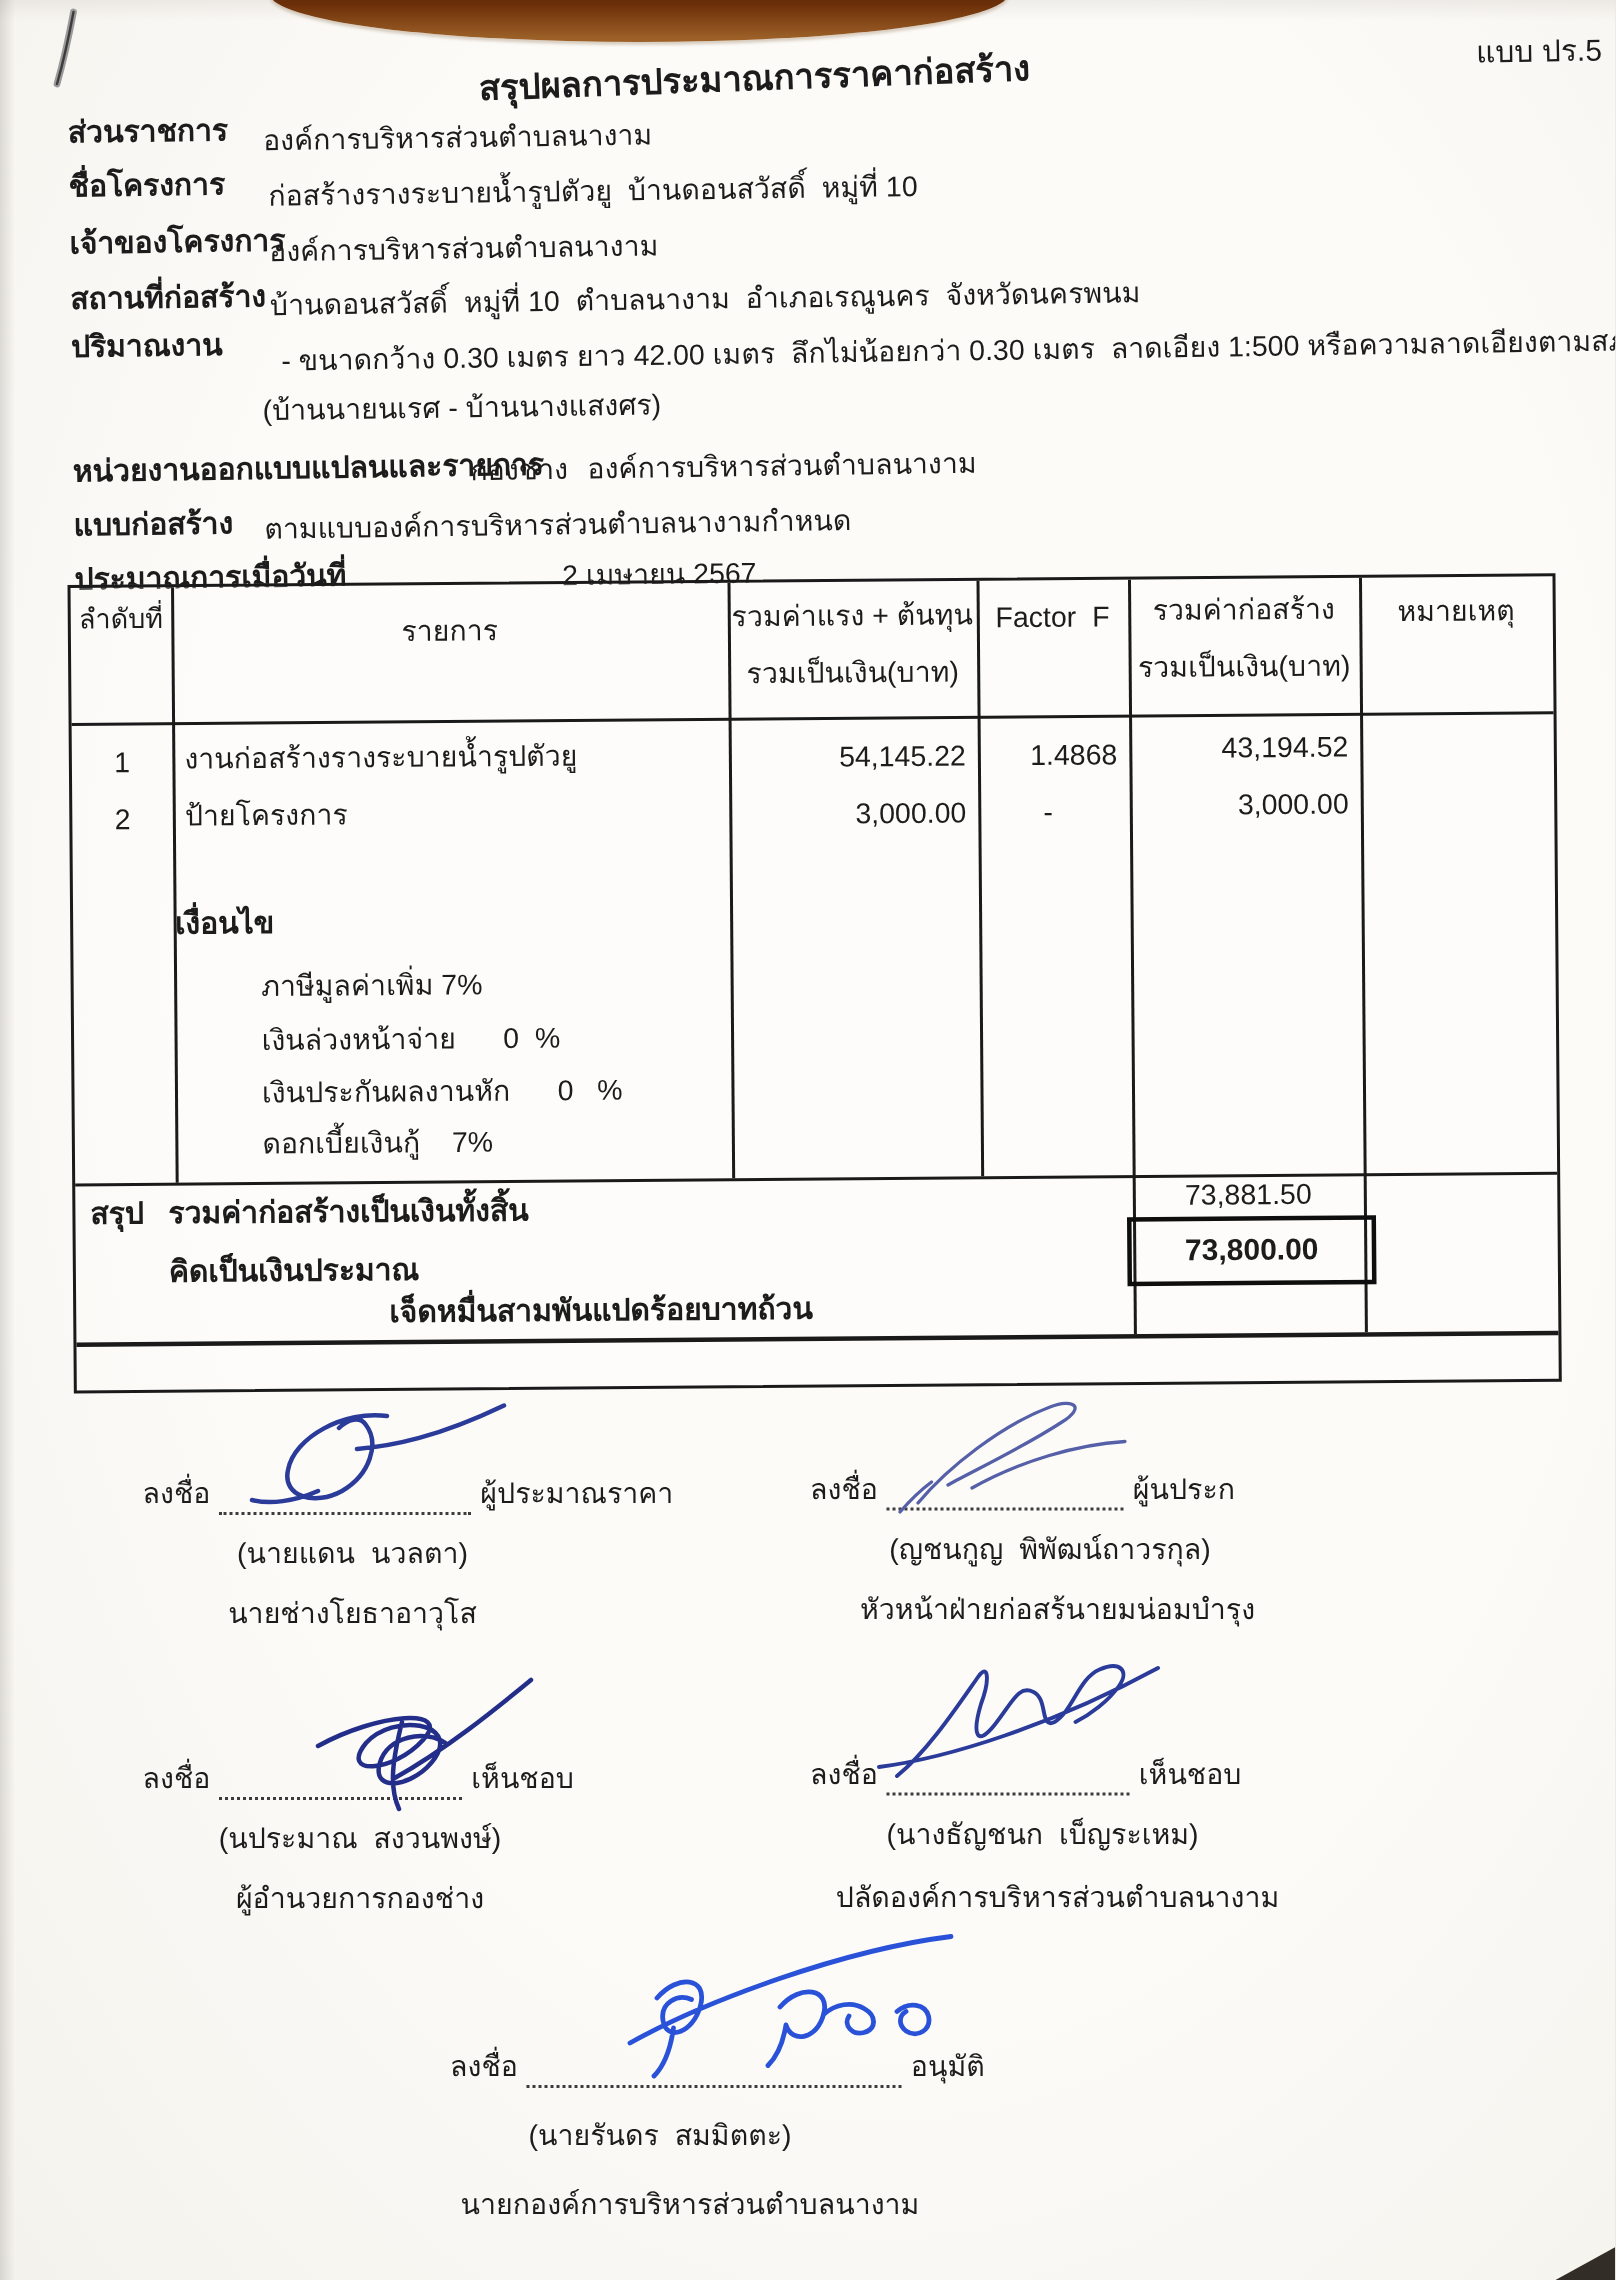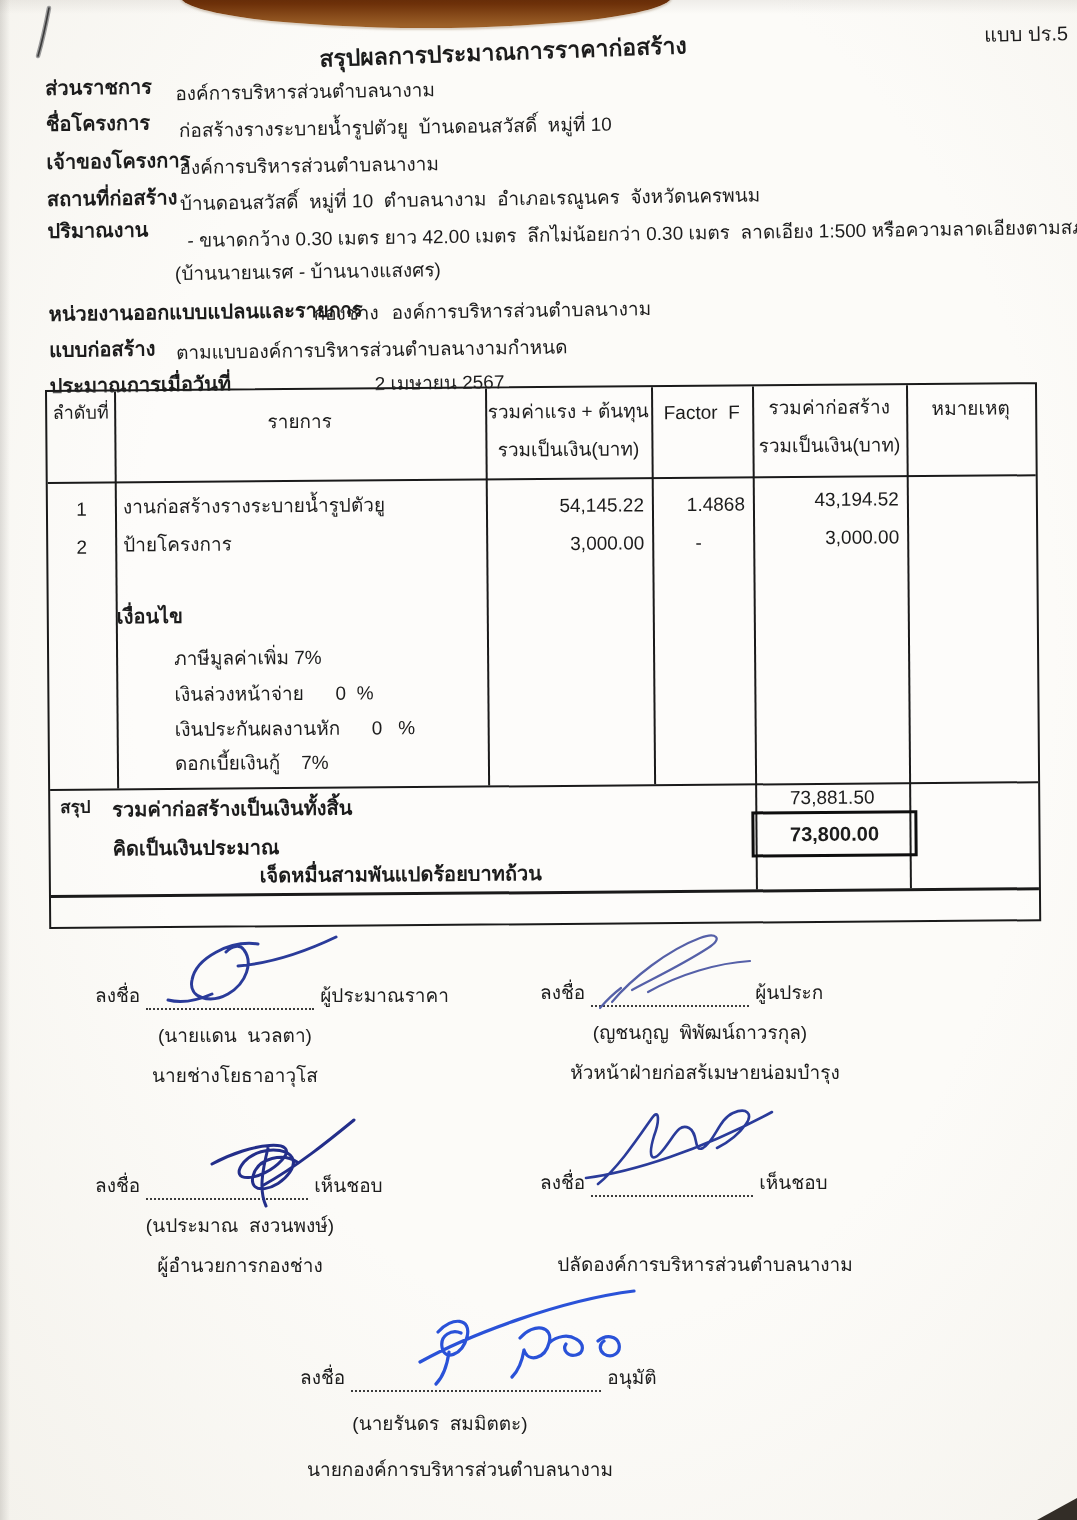--- a/index.html
+++ b/index.html
@@ -114,21 +114,21 @@
     <div class="cell rt" style="left:438px;width:158px;top:144px">3,000.00</div>
     <div class="cell ctr" style="left:604px;width:93px;top:144px">-</div>
     <div class="cell rt" style="left:705px;width:146px;top:140px">3,000.00</div>
 
     <div class="cell bold" style="left:68px;width:300px;top:212px;font-size:20px">เงื่อนไข</div>
     <div class="cell pre" style="left:125px;width:310px;top:256px">ภาษีมูลค่าเพิ่ม 7%</div>
     <div class="cell pre" style="left:125px;width:310px;top:292px">เงินล่วงหน้าจ่าย      0  %</div>
     <div class="cell pre" style="left:125px;width:310px;top:327px">เงินประกันผลงานหัก      0   %</div>
     <div class="cell pre" style="left:125px;width:310px;top:361px">ดอกเบี้ยเงินกู้    7%</div>
 
-    <div class="cell bold" style="left:10px;width:50px;top:405px;font-size:17px">สรุป</div>
+    <div class="cell bold" style="left:10px;width:50px;top:405px;font-size:20px">สรุป</div>
     <div class="cell bold" style="left:62px;width:400px;top:405px;font-size:20px">รวมค่าก่อสร้างเป็นเงินทั้งสิ้น</div>
     <div class="cell ctr" style="left:705px;width:154px;top:400px">73,881.50</div>
     <div class="cell bold" style="left:62px;width:400px;top:444px;font-size:20px">คิดเป็นเงินประมาณ</div>
     <div class="amount-box">
       <span>73,800.00</span>
     </div>
     <div class="cell ctr bold" style="left:150px;width:400px;top:472px;font-size:20px">เจ็ดหมื่นสามพันแปดร้อยบาทถ้วน</div>
   </div>
 
   <div class="sig" style="left:95px;top:980px;width:360px">
@@ -141,39 +141,40 @@
     <div class="pos" style="left:20px;top:80px;width:240px">นายช่างโยธาอาวุโส</div>
   </div>
 
   <div class="sig" style="left:540px;top:977px;width:360px">
     <div class="sigline">
       <span>ลงชื่อ</span>
         <span class="dots" style="width:158px"></span>
         <span>ผู้นประก</span>
     </div>
     <div class="name pre" style="left:20px;top:40px;width:280px">(ญชนกูญ  พิพัฒน์ถาวรกุล)</div>
-    <div class="pos" style="left:0;top:80px;width:330px">หัวหน้าฝ่ายก่อสร้เมษายน่อมบำรุง</div>
+    <div class="pos" style="left:0;top:80px;width:330px">หัวหน้าฝ่ายก่อสร้นายมน่อมบำรุง</div>
   </div>
 
   <div class="sig" style="left:95px;top:1170px;width:360px">
     <div class="sigline">
       <span>ลงชื่อ</span>
         <span class="dots" style="width:162px"></span>
         <span>เห็นชอบ</span>
     </div>
     <div class="name pre" style="left:20px;top:40px;width:250px">(นประมาณ  สงวนพงษ์)</div>
     <div class="pos" style="left:20px;top:80px;width:250px">ผู้อำนวยการกองช่าง</div>
   </div>
 
   <div class="sig" style="left:540px;top:1167px;width:360px">
     <div class="sigline">
       <span>ลงชื่อ</span>
         <span class="dots" style="width:162px"></span>
         <span>เห็นชอบ</span>
     </div>
+    <div class="name pre" style="left:10px;top:40px;width:290px">(นางธัญชนก  เบ็ญระเหม)</div>
     <div class="pos" style="left:0;top:82px;width:330px">ปลัดองค์การบริหารส่วนตำบลนางาม</div>
   </div>
 
   <div class="sig" style="left:300px;top:1362px;width:420px">
     <div class="sigline">
       <span>ลงชื่อ</span>
         <span class="dots" style="width:250px"></span>
         <span>อนุมัติ</span>
     </div>
     <div class="name pre" style="left:0;top:46px;width:280px">(นายรันดร  สมมิตตะ)</div>

